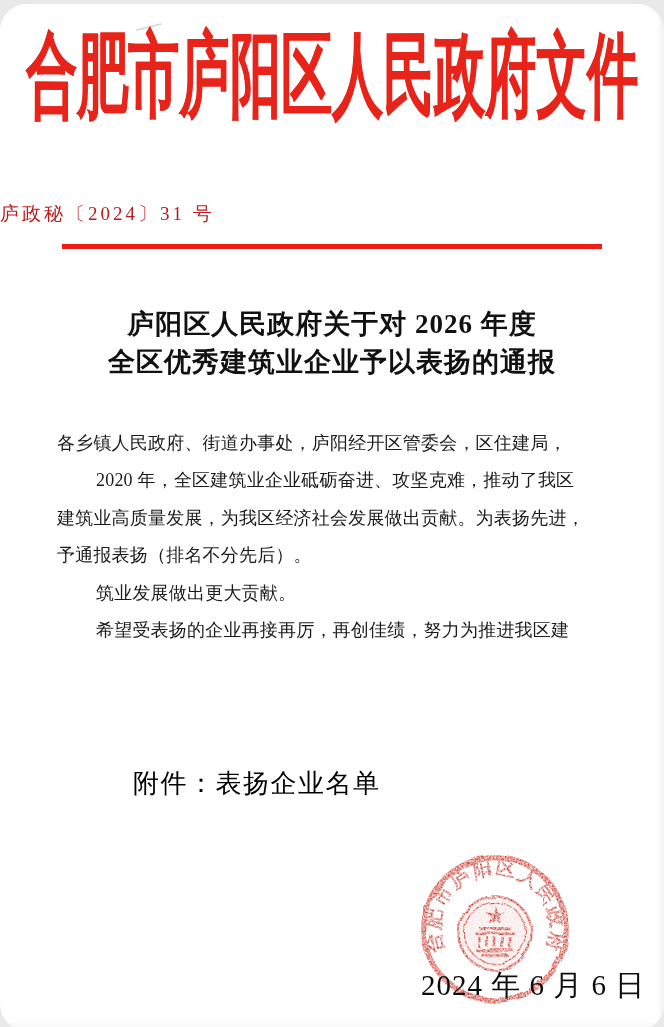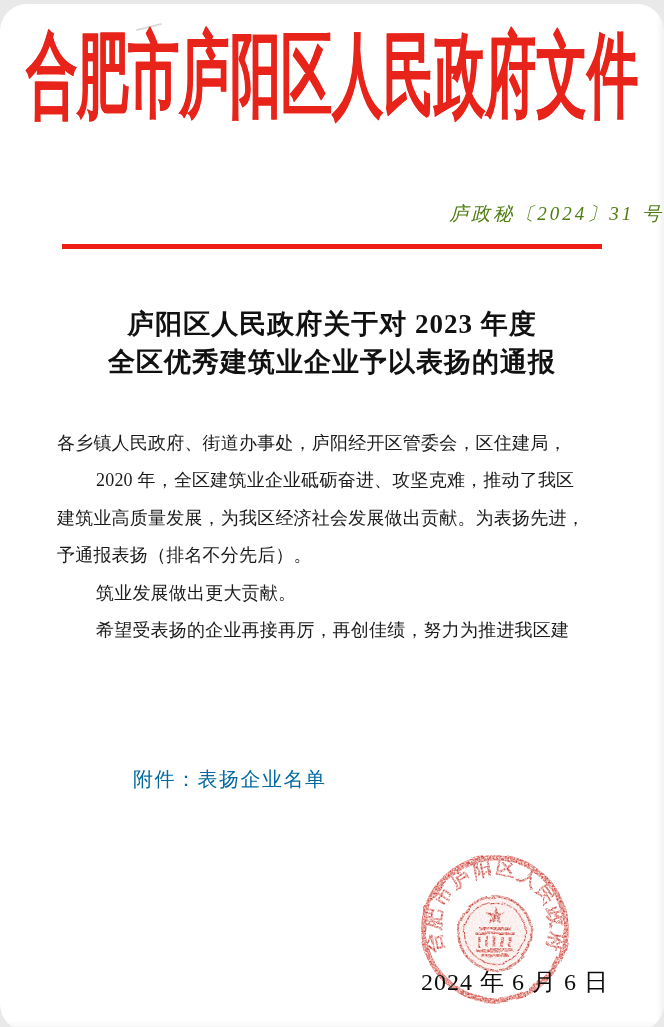--- a/index.html
+++ b/index.html
@@ -45,25 +45,24 @@
     color: #e8231a;
     transform: scaleY(1.82);
     transform-origin: top center;
     line-height: 1;
     text-shadow: 0.5px 0 0 #e8231a;
   }
 
   
   .doc-number {
     position: absolute; top: 197px; left: 0; width: 100%;
-    text-align: right;
+    text-align: left;
     font-size: 19px;
     letter-spacing: 3px;
-    color: #4d7c0f;
-    font-style: italic;
+    color: #b91c1c;
   }
 
   
   .red-rule {
     position: absolute; top: 240px; left: 62px;
     width: 540px; height: 4.5px;
     background: #ee1d15;
   }
 
   
@@ -84,37 +83,37 @@
     line-height: 37.4px;
     letter-spacing: 0.2px;
     color: #1a1a1a;
     white-space: nowrap;
   }
   .body-text .indent { padding-left: 39px; }
 
   
   .attachment {
     position: absolute; top: 762px; left: 133px;
-    font-size: 20px;
+    font-size: 26px;
     letter-spacing: 1.5px;
-    color: #0369a1;
+    color: #000000;
     white-space: nowrap;
   }
 
   
   .seal {
     position: absolute; left: 416px; top: 846px;
     width: 158px; height: 158px;
     opacity: 0.92;
   }
 
   
   .doc-date {
     position: absolute; left: 421px; top: 962px;
-    font-size: 24px;
+    font-size: 29px;
     letter-spacing: 1px;
     color: #0d0d0d;
     white-space: nowrap;
     z-index: 5;
   }
 </style>
 </head>
 <body>
 
 <div class="page">
@@ -123,21 +122,21 @@
 
   <div class="letterhead">
     <span class="stretch">合肥市庐阳区人民政府文件</span>
   </div>
 
   <div class="doc-number">庐政秘〔2024〕31 号</div>
 
   <div class="red-rule"></div>
 
   <div class="doc-title">
-    <div>庐阳区人民政府关于对 2023 年度</div>
+    <div>庐阳区人民政府关于对 2026 年度</div>
     <div>全区优秀建筑业企业予以表扬的通报</div>
   </div>
 
   <div class="body-text">
     <div>各乡镇人民政府、街道办事处，庐阳经开区管委会，区住建局，</div>
     <div class="indent">2020 年，全区建筑业企业砥砺奋进、攻坚克难，推动了我区</div>
     <div>建筑业高质量发展，为我区经济社会发展做出贡献。为表扬先进，</div>
     <div>予通报表扬（排名不分先后）。</div>
     <div class="indent">筑业发展做出更大贡献。</div>
     <div class="indent">希望受表扬的企业再接再厉，再创佳绩，努力为推进我区建</div>

